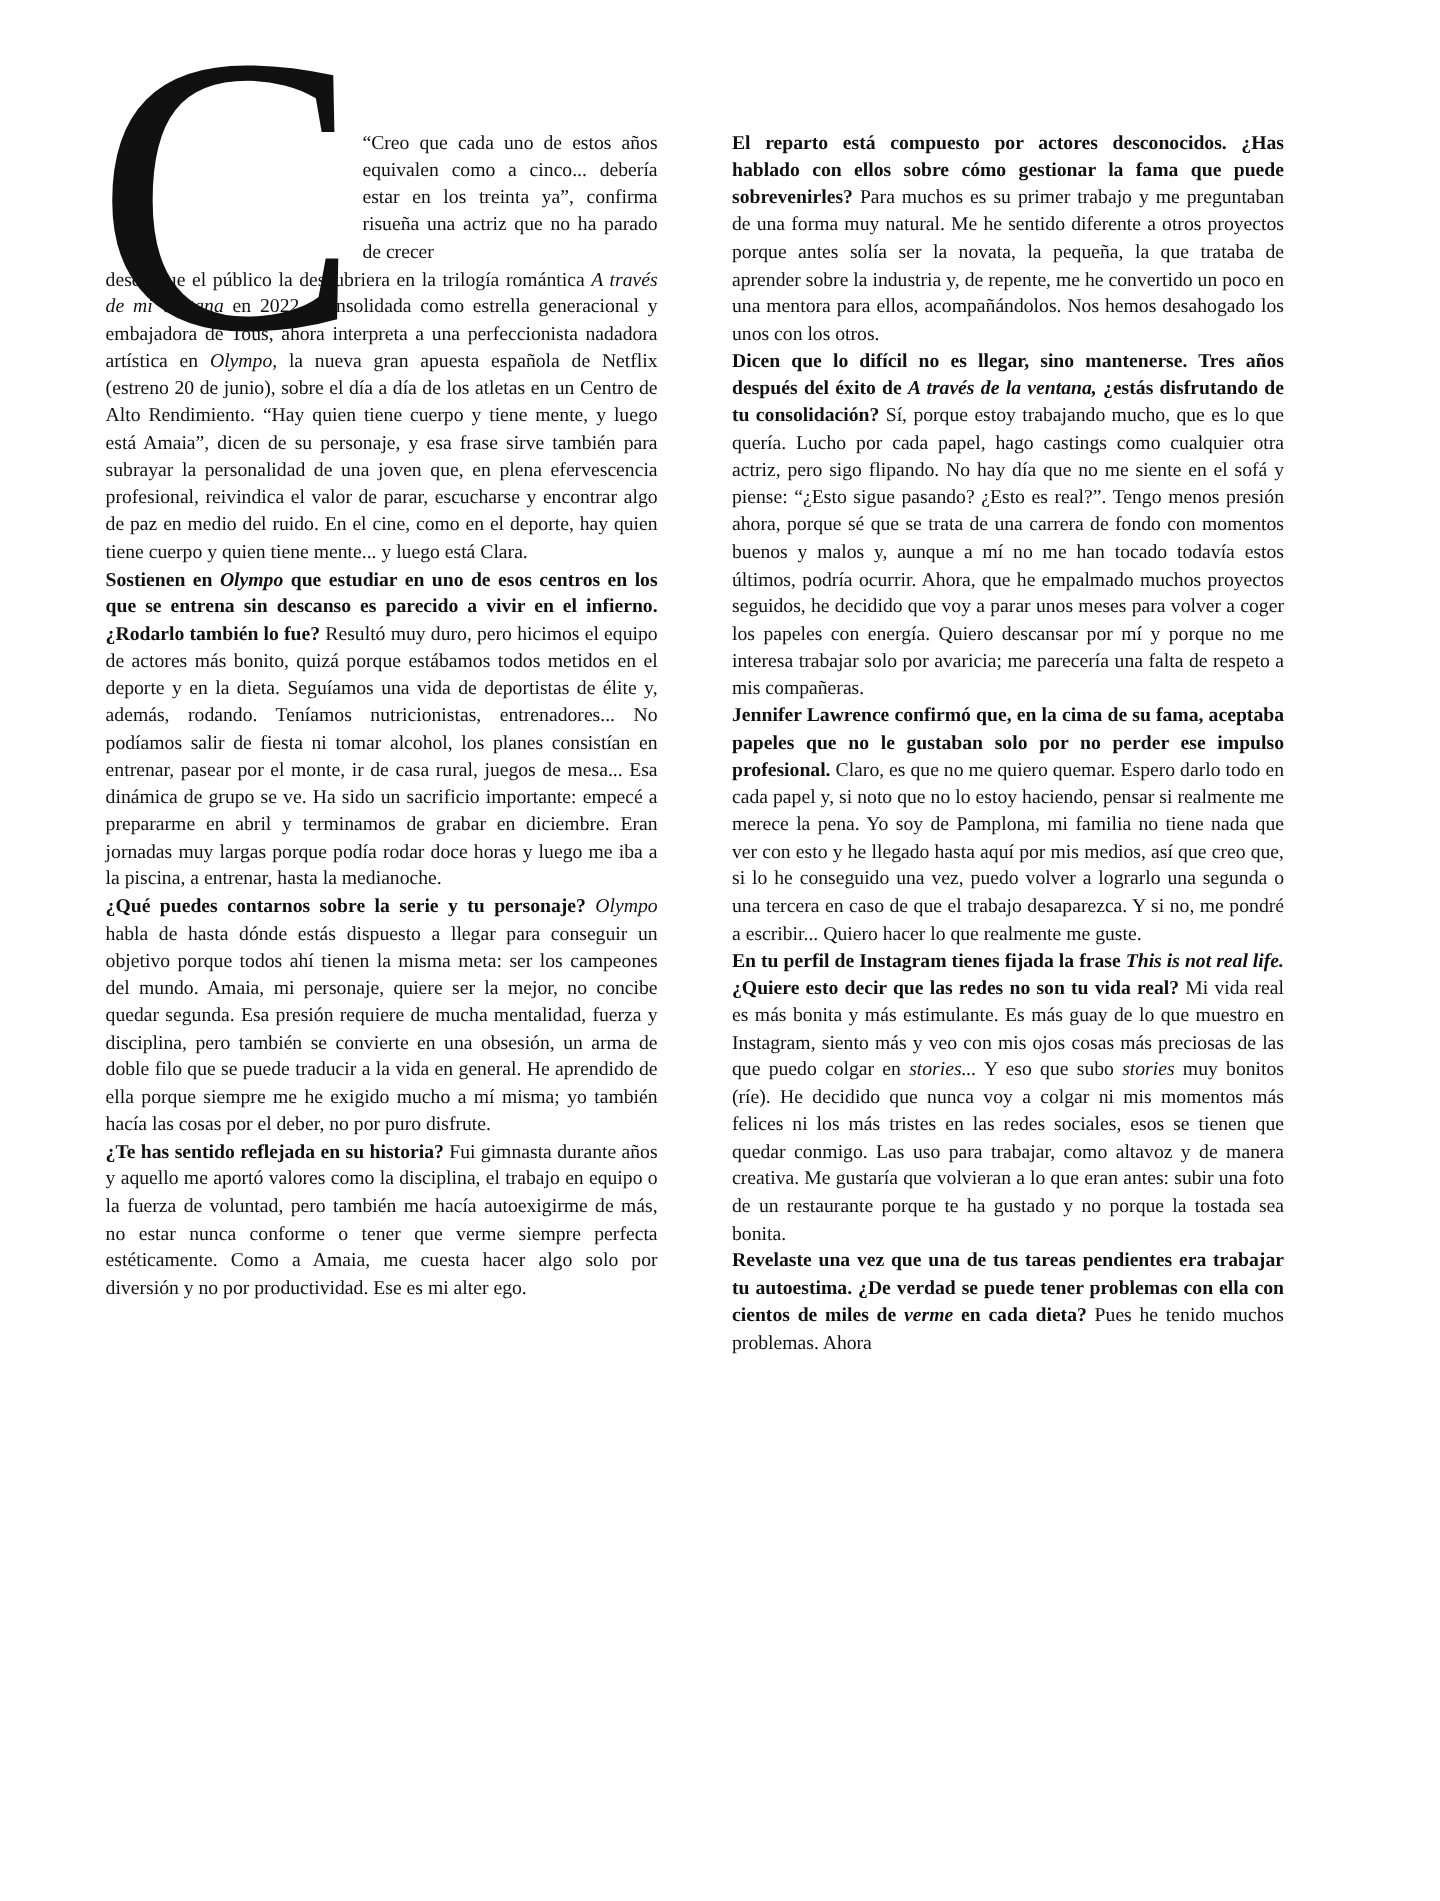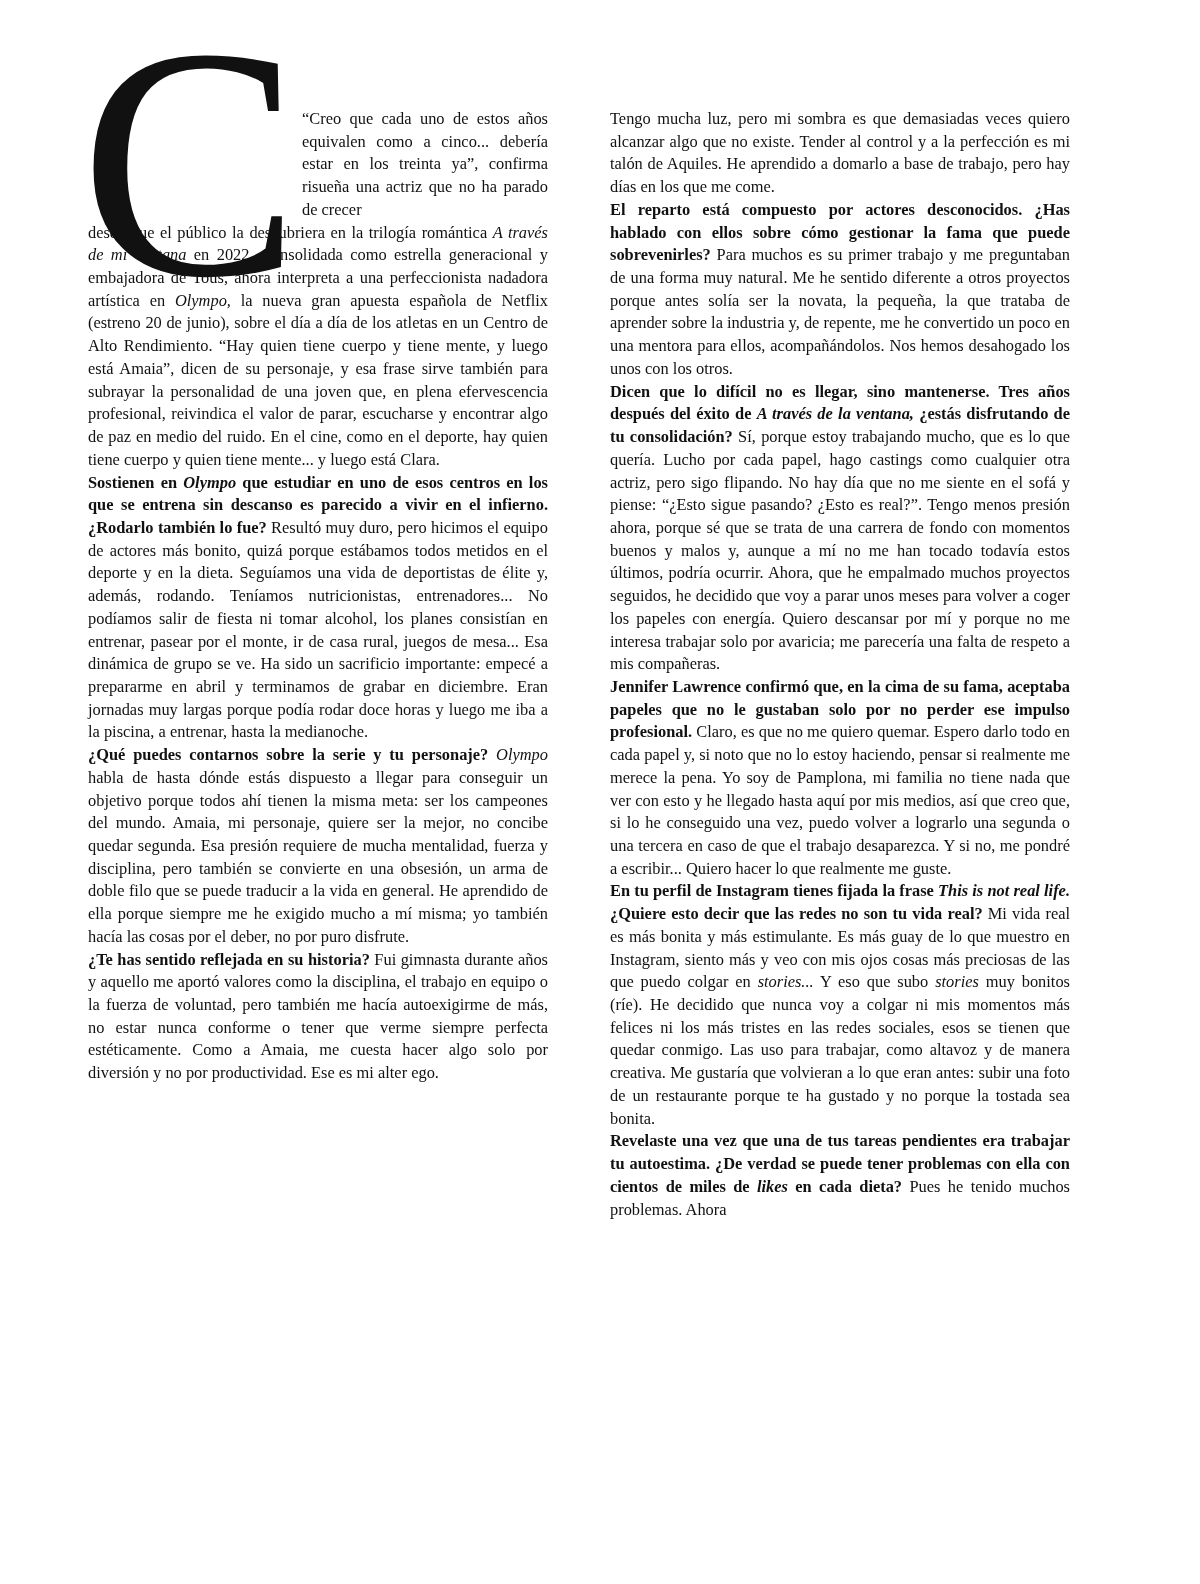--- a/index.html
+++ b/index.html
@@ -83,27 +83,26 @@
       <p><b>Sostienen en </b><b><i>Olympo</i></b><b> que estudiar en uno de esos centros en los que se entrena sin descanso es parecido a vivir en el infierno. ¿Rodarlo también lo fue?</b><span> Resultó muy duro, pero hicimos el equipo de actores más bonito, quizá porque estábamos todos metidos en el deporte y en la dieta. Seguíamos una vida de deportistas de élite y, además, rodando. Teníamos nutricionistas, entrenadores... No podíamos salir de fiesta ni tomar alcohol, los planes consistían en entrenar, pasear por el monte, ir de casa rural, juegos de mesa... Esa dinámica de grupo se ve. Ha sido un sacrificio importante: empecé a prepararme en abril y terminamos de grabar en diciembre. Eran jornadas muy largas porque podía rodar doce horas y luego me iba a la piscina, a entrenar, hasta la medianoche.</span></p>
 
       <p><b>¿Qué puedes contarnos sobre la serie y tu personaje?</b><i> Olympo</i><span> habla de hasta dónde estás dispuesto a llegar para conseguir un objetivo porque todos ahí tienen la misma meta: ser los campeones del mundo. Amaia, mi personaje, quiere ser la mejor, no concibe quedar segunda. Esa presión requiere de mucha mentalidad, fuerza y disciplina, pero también se convierte en una obsesión, un arma de doble filo que se puede traducir a la vida en general. He aprendido de ella porque siempre me he exigido mucho a mí misma; yo también hacía las cosas por el deber, no por puro disfrute.</span></p>
 
       <p><b>¿Te has sentido reflejada en su historia?</b><span> Fui gimnasta durante años y aquello me aportó valores como la disciplina, el trabajo en equipo o la fuerza de voluntad, pero también me hacía autoexigirme de más, no estar nunca conforme o tener que verme siempre perfecta estéticamente. Como a Amaia, me cuesta hacer algo solo por diversión y no por productividad. Ese es mi alter ego.</span></p>
 
     </div>
 
     <div class="col">
 
-      <p>Tengo mucha luz, pero mi sombra es que demasiadas veces quiero alcanzar algo que no existe. Tender al control y a la perfección es mi talón de Aquiles. He aprendido a domarlo a base de trabajo, pero hay días en los que me come.</p>
 
       <p><b>El reparto está compuesto por actores desconocidos. ¿Has hablado con ellos sobre cómo gestionar la fama que puede sobrevenirles?</b><span> Para muchos es su primer trabajo y me preguntaban de una forma muy natural. Me he sentido diferente a otros proyectos porque antes solía ser la novata, la pequeña, la que trataba de aprender sobre la industria y, de repente, me he convertido un poco en una mentora para ellos, acompañándolos. Nos hemos desahogado los unos con los otros.</span></p>
 
       <p><b>Dicen que lo difícil no es llegar, sino mantenerse. Tres años después del éxito de </b><b><i>A través de la ventana,</i></b><b> ¿estás disfrutando de tu consolidación?</b><span> Sí, porque estoy trabajando mucho, que es lo que quería. Lucho por cada papel, hago castings como cualquier otra actriz, pero sigo flipando. No hay día que no me siente en el sofá y piense: “¿Esto sigue pasando? ¿Esto es real?”. Tengo menos presión ahora, porque sé que se trata de una carrera de fondo con momentos buenos y malos y, aunque a mí no me han tocado todavía estos últimos, podría ocurrir. Ahora, que he empalmado muchos proyectos seguidos, he decidido que voy a parar unos meses para volver a coger los papeles con energía. Quiero descansar por mí y porque no me interesa trabajar solo por avaricia; me parecería una falta de respeto a mis compañeras.</span></p>
 
       <p><b>Jennifer Lawrence confirmó que, en la cima de su fama, aceptaba papeles que no le gustaban solo por no perder ese impulso profesional.</b><span> Claro, es que no me quiero quemar. Espero darlo todo en cada papel y, si noto que no lo estoy haciendo, pensar si realmente me merece la pena. Yo soy de Pamplona, mi familia no tiene nada que ver con esto y he llegado hasta aquí por mis medios, así que creo que, si lo he conseguido una vez, puedo volver a lograrlo una segunda o una tercera en caso de que el trabajo desaparezca. Y si no, me pondré a escribir... Quiero hacer lo que realmente me guste.</span></p>
 
       <p><b>En tu perfil de Instagram tienes fijada la frase </b><b><i>This is not real life.</i></b><b> ¿Quiere esto decir que las redes no son tu vida real?</b><span> Mi vida real es más bonita y más estimulante. Es más guay de lo que muestro en Instagram, siento más y veo con mis ojos cosas más preciosas de las que puedo colgar en </span><i>stories...</i><span> Y eso que subo </span><i>stories</i><span> muy bonitos (ríe). He decidido que nunca voy a colgar ni mis momentos más felices ni los más tristes en las redes sociales, esos se tienen que quedar conmigo. Las uso para trabajar, como altavoz y de manera creativa. Me gustaría que volvieran a lo que eran antes: subir una foto de un restaurante porque te ha gustado y no porque la tostada sea bonita.</span></p>
 
-      <p><b>Revelaste una vez que una de tus tareas pendientes era trabajar tu autoestima. ¿De verdad se puede tener problemas con ella con cientos de miles de </b><b><i>likes</i></b><b> en cada dieta?</b><span> Pues he tenido muchos problemas. Ahora</span></p>
+      <p><b>Revelaste una vez que una de tus tareas pendientes era trabajar tu autoestima. ¿De verdad se puede tener problemas con ella con cientos de miles de </b><b><i>verme</i></b><b> en cada dieta?</b><span> Pues he tenido muchos problemas. Ahora</span></p>
 
     </div>
   </div>
 </div>
 
 </body></html>

